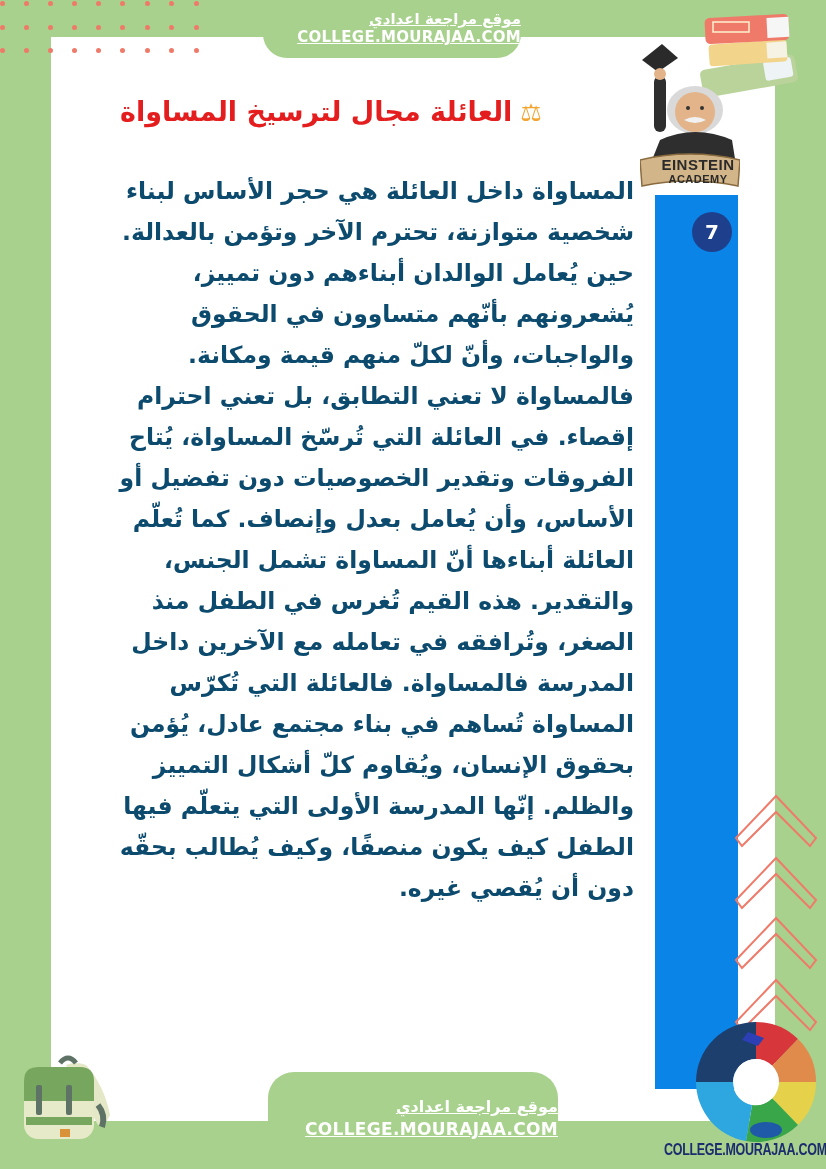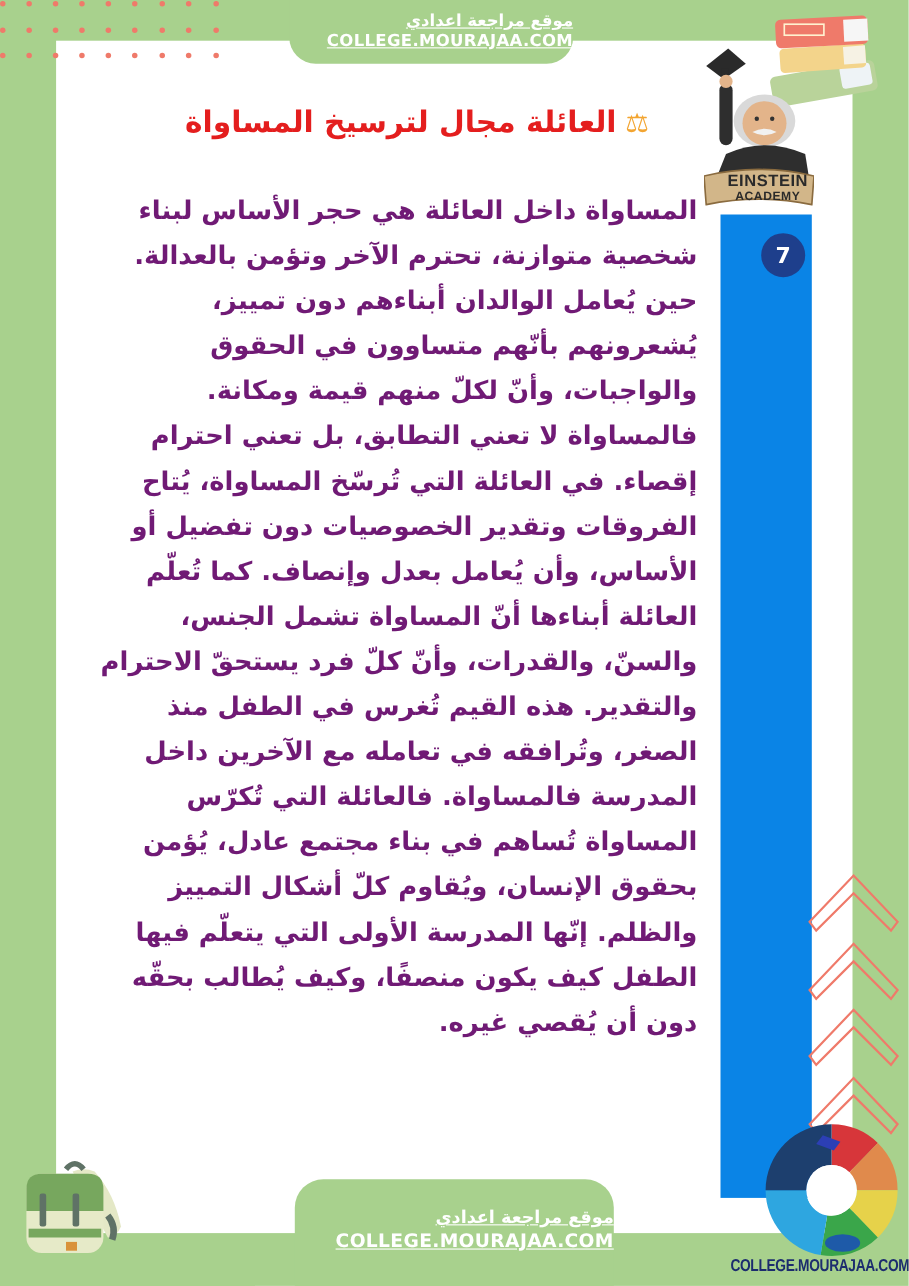--- a/index.html
+++ b/index.html
@@ -9,23 +9,23 @@
   .dot{position:absolute;width:5px;height:5px;border-radius:50%;background:#ef7a6a;}
   .tab{position:absolute;background:#a8d18d;color:#fff;text-align:right;font-weight:bold;}
   .tab-top{left:263px;top:0;width:258px;height:58px;border-radius:0 0 24px 24px;}
   .tab-bottom{left:268px;top:1072px;width:290px;height:97px;border-radius:26px 26px 0 0;}
   .tab .ar{display:block;font-size:15px;text-decoration:underline;direction:rtl;}
   .tab .en{display:block;font-size:15px;text-decoration:underline;letter-spacing:.3px;}
   .tab-top .ar{margin-top:10px;line-height:18px;}
   .tab-top .en{line-height:18px;}
   .tab-bottom .ar{margin-top:24px;line-height:22px;font-size:16px;}
   .tab-bottom .en{line-height:22px;font-size:17px;}
-  .title{position:absolute;left:120px;top:94px;width:470px;text-align:right;direction:rtl;color:#e41e1e;font-weight:bold;font-size:27px;line-height:36px;}
+  .title{position:absolute;left:120px;top:94px;width:470px;text-align:left;direction:rtl;color:#e41e1e;font-weight:bold;font-size:27px;line-height:36px;}
   .title .scale{color:#f3a531;font-size:24px;margin-left:8px;}
-  .body-text{position:absolute;left:96px;top:171px;width:538px;direction:rtl;text-align:right;color:#701a75;font-weight:bold;font-size:23.5px;line-height:41px;}
+  .body-text{position:absolute;left:96px;top:171px;width:538px;direction:rtl;text-align:right;color:#0c4a6e;font-weight:bold;font-size:23.5px;line-height:41px;}
   .body-text div{white-space:nowrap;}
   .bluebar{position:absolute;left:655px;top:195px;width:83px;height:894px;background:#0a84e6;}
   .badge{position:absolute;left:692px;top:212px;width:40px;height:40px;border-radius:50%;background:#1e3f8c;color:#fff;font-weight:bold;font-size:20px;line-height:40px;text-align:center;}
   .einstein{position:absolute;left:640px;top:40px;width:100px;height:150px;}
   .books{position:absolute;left:695px;top:12px;width:110px;height:85px;}
   .chevrons{position:absolute;left:734px;top:790px;width:86px;height:260px;}
   .wheel{position:absolute;left:694px;top:1020px;width:124px;height:124px;}
   .footer-logo{position:absolute;left:664px;top:1143px;width:152px;text-align:center;color:#1c2c6e;font-weight:bold;font-size:12.5px;font-family:"Liberation Sans",sans-serif;letter-spacing:-.3px;transform:scaleY(1.25);}
   .backpack{position:absolute;left:14px;top:1055px;width:100px;height:90px;}
 </style>
@@ -78,21 +78,20 @@
   <div>المساواة داخل العائلة هي حجر الأساس لبناء</div>
   <div>شخصية متوازنة، تحترم الآخر وتؤمن بالعدالة.</div>
   <div>حين يُعامل الوالدان أبناءهم دون تمييز،</div>
   <div>يُشعرونهم بأنّهم متساوون في الحقوق</div>
   <div>والواجبات، وأنّ لكلّ منهم قيمة ومكانة.</div>
   <div>فالمساواة لا تعني التطابق، بل تعني احترام</div>
   <div>إقصاء. في العائلة التي تُرسّخ المساواة، يُتاح</div>
   <div>الفروقات وتقدير الخصوصيات دون تفضيل أو</div>
   <div>الأساس، وأن يُعامل بعدل وإنصاف. كما تُعلّم</div>
   <div>العائلة أبناءها أنّ المساواة تشمل الجنس،</div>
-  <div>والسنّ، والقدرات، وأنّ كلّ فرد يستحقّ الاحترام</div>
   <div>والتقدير. هذه القيم تُغرس في الطفل منذ</div>
   <div>الصغر، وتُرافقه في تعامله مع الآخرين داخل</div>
   <div>المدرسة فالمساواة. فالعائلة التي تُكرّس</div>
   <div>المساواة تُساهم في بناء مجتمع عادل، يُؤمن</div>
   <div>بحقوق الإنسان، ويُقاوم كلّ أشكال التمييز</div>
   <div>والظلم. إنّها المدرسة الأولى التي يتعلّم فيها</div>
   <div>الطفل كيف يكون منصفًا، وكيف يُطالب بحقّه</div>
   <div>دون أن يُقصي غيره.</div>
 </div>
 

